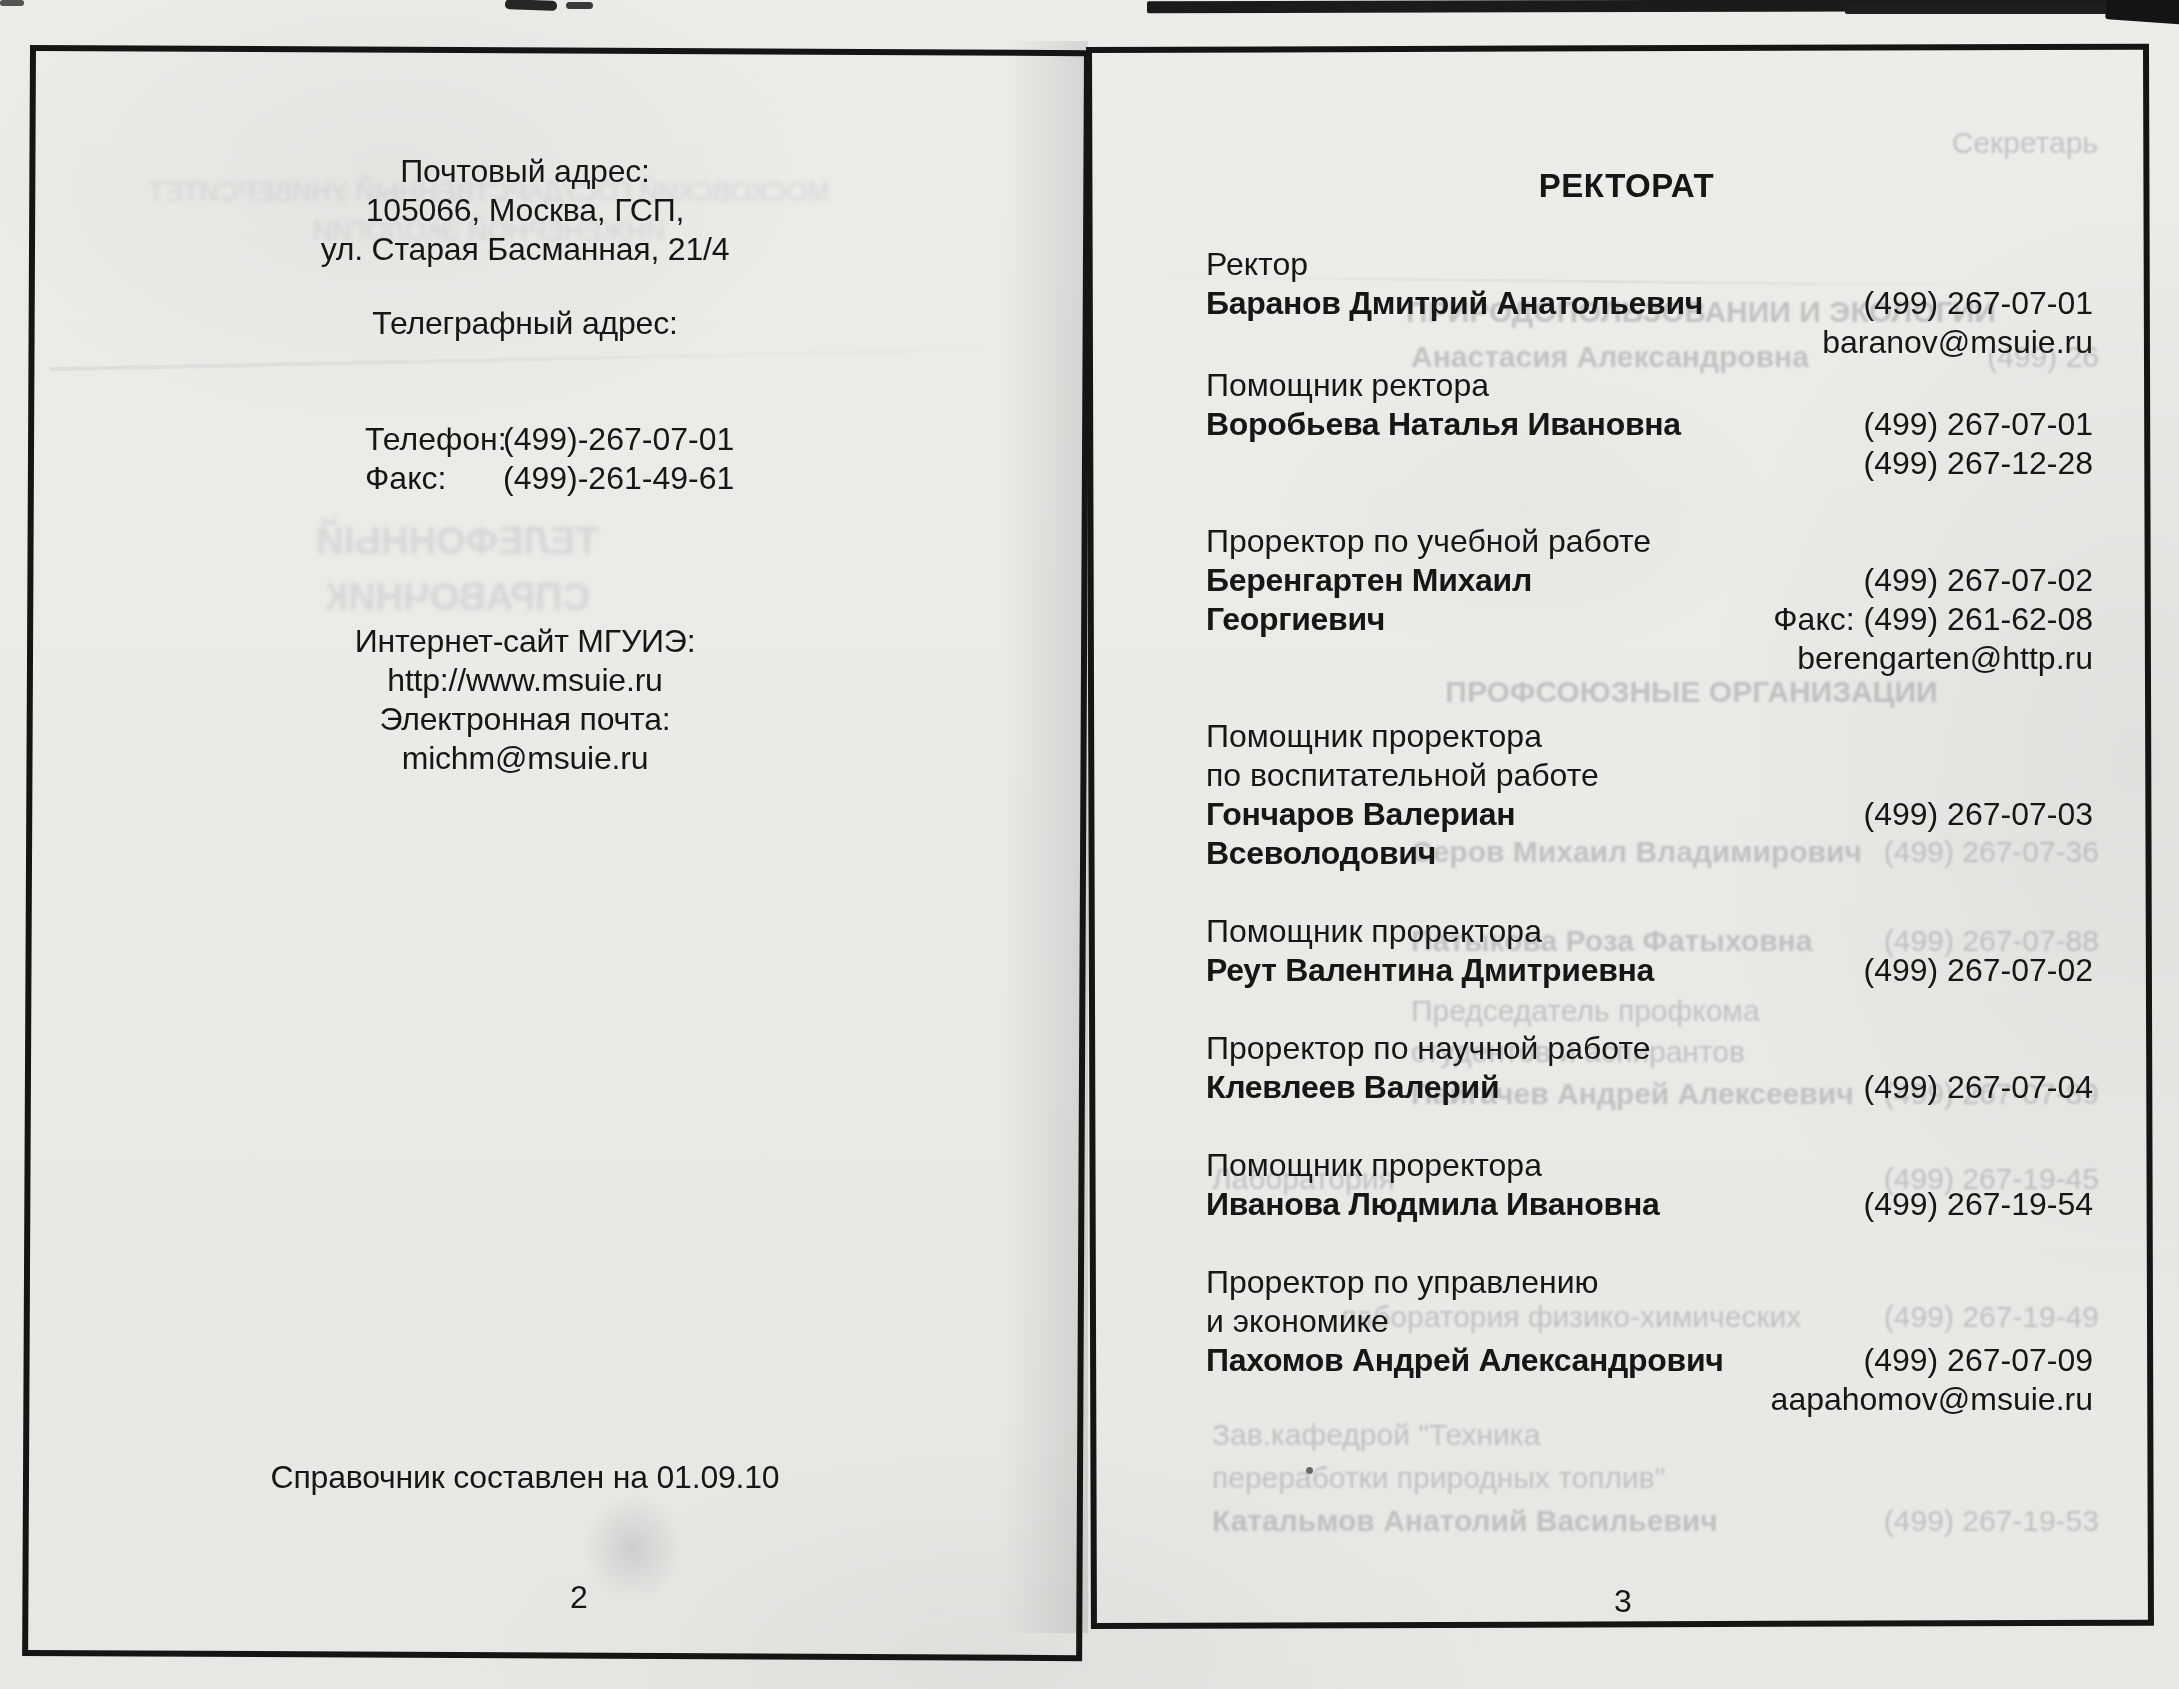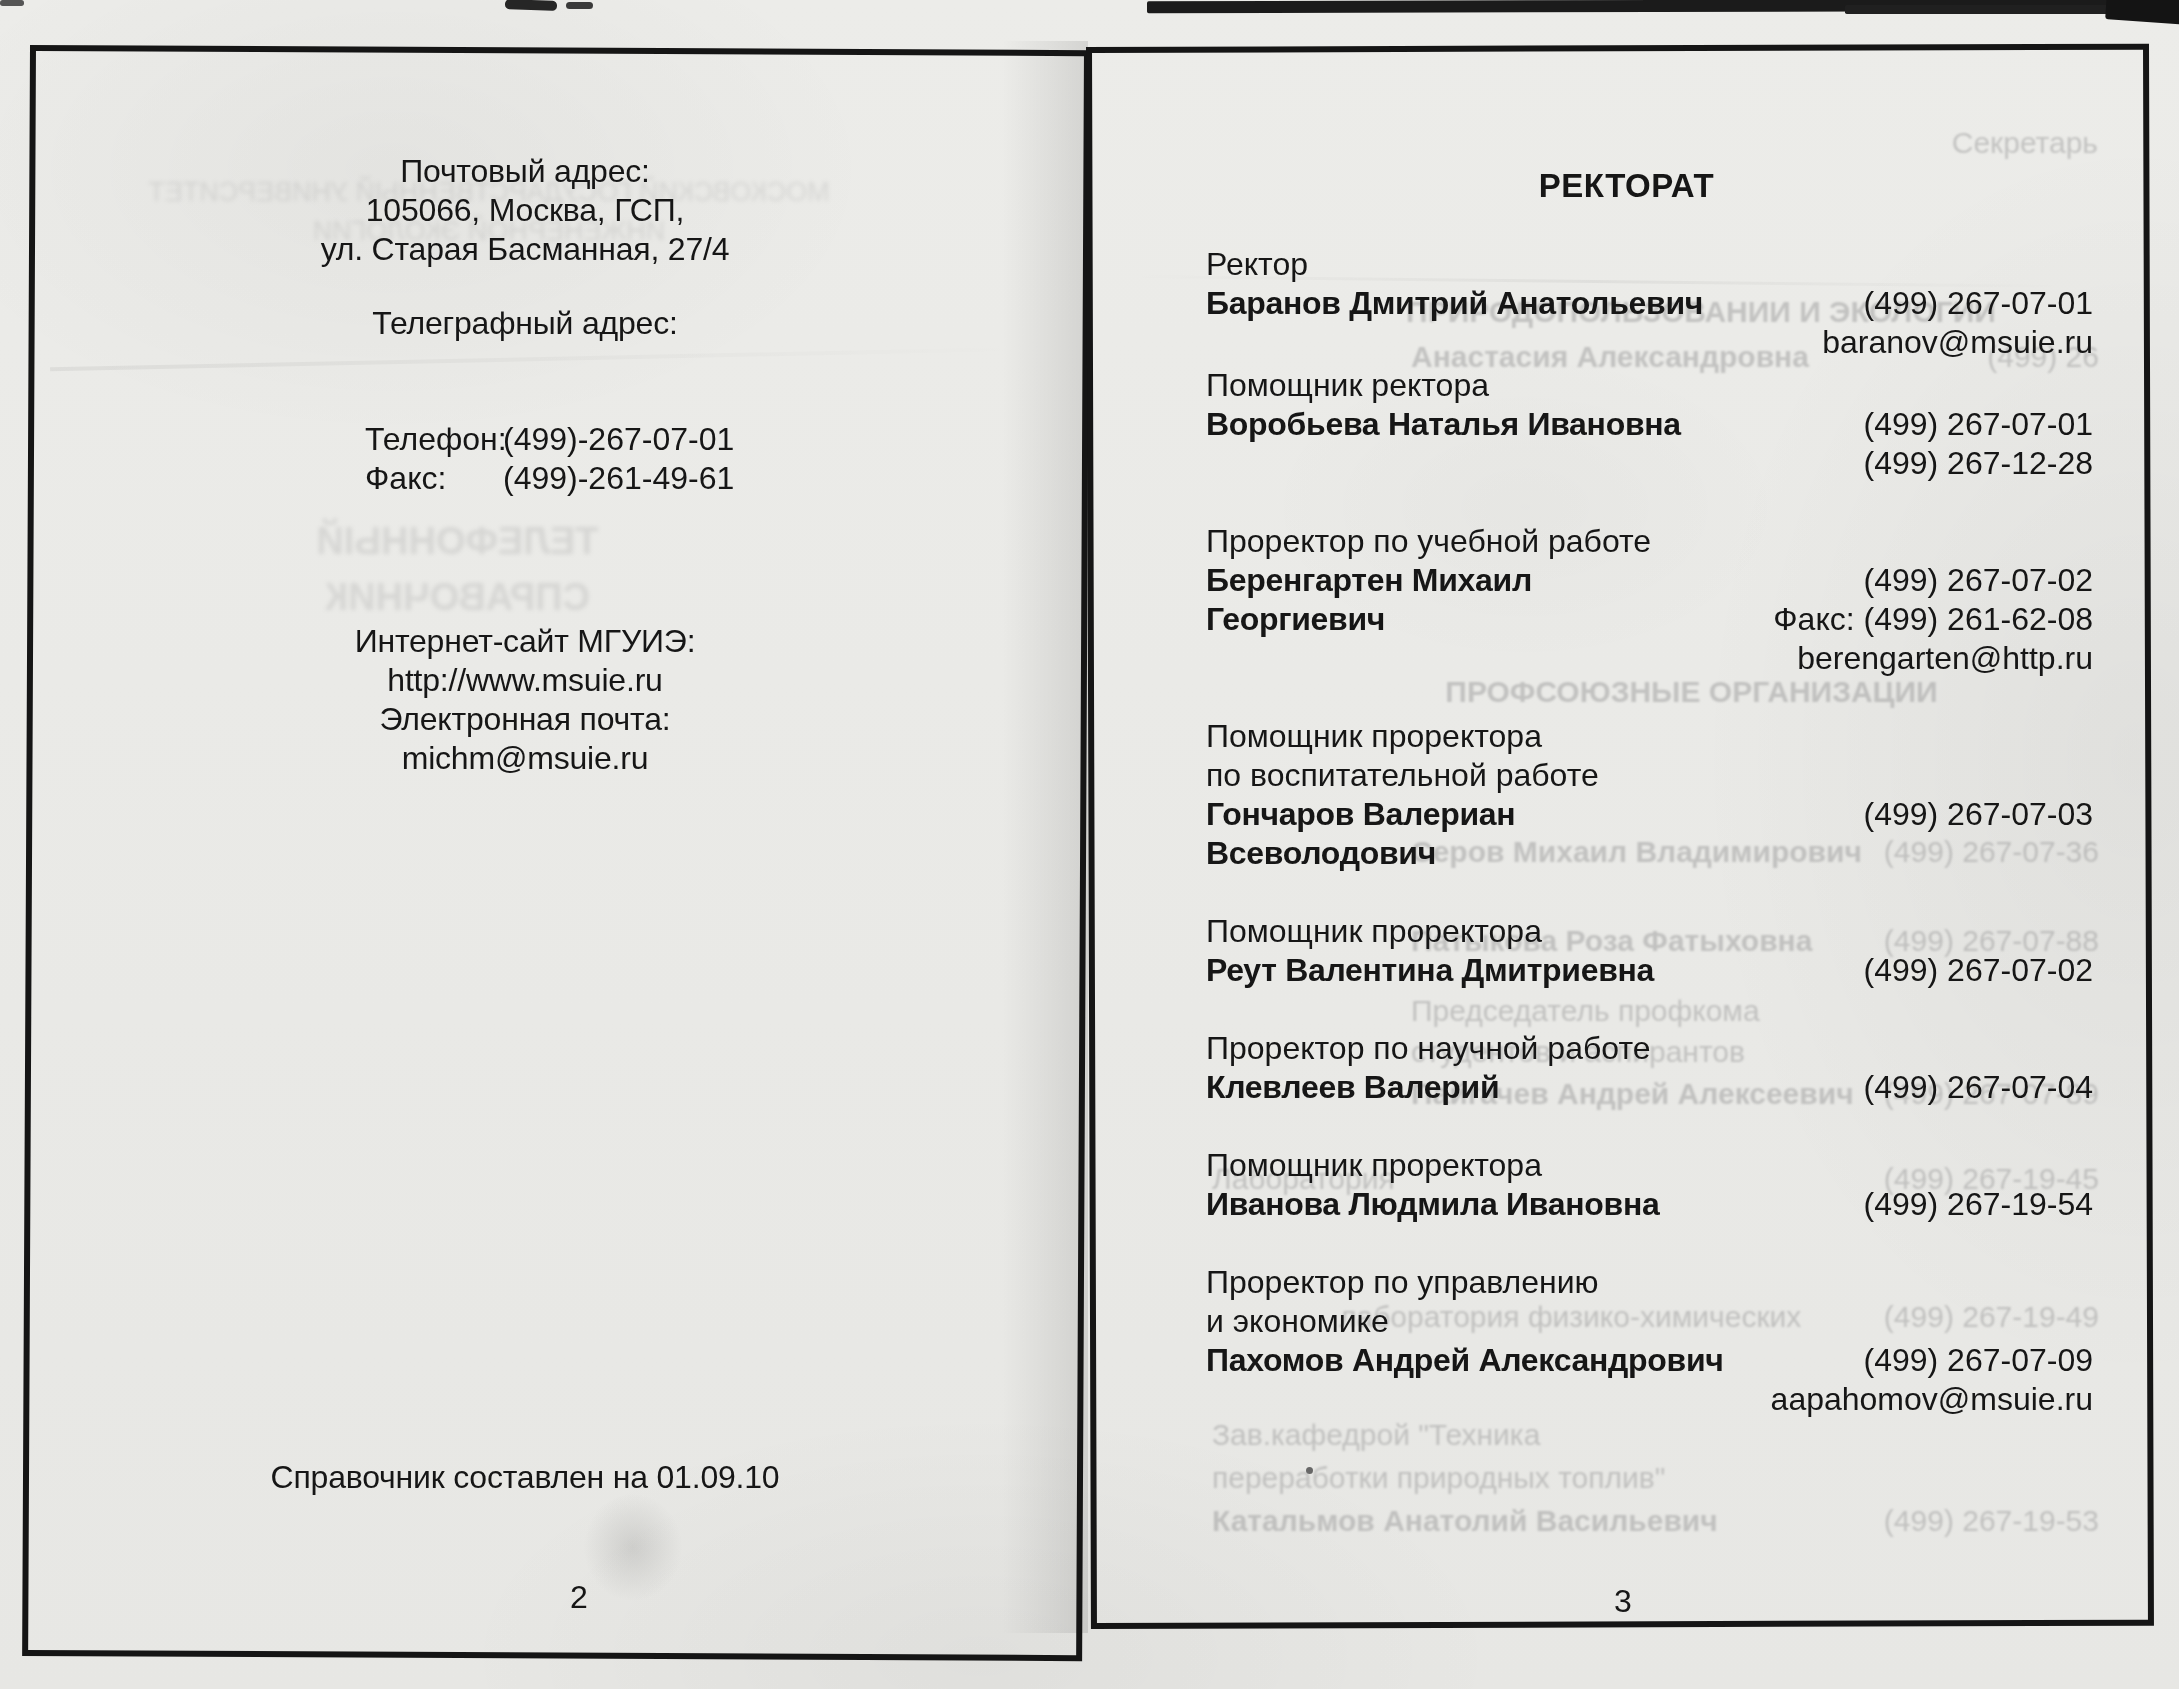--- a/index.html
+++ b/index.html
@@ -108,21 +108,21 @@
     <div class="frame frame-left"></div>
 
     <div class="ghost mir lg0">МОСКОВСКИЙ ГОСУДАРСТВЕННЫЙ УНИВЕРСИТЕТ</div>
     <div class="ghost mir lg1">ИНЖЕНЕРНОЙ ЭКОЛОГИИ</div>
     <div class="ghost mir lg2">ТЕЛЕФОННЫЙ</div>
     <div class="ghost mir lg3">СПРАВОЧНИК</div>
 
     <div class="lp lp-addr1">
       <div>Почтовый адрес:</div>
       <div>105066, Москва, ГСП,</div>
-      <div>ул. Старая Басманная, 27/4</div>
+      <div>ул. Старая Басманная, 21/4</div>
     </div>
 
     <div class="lp lp-addr2">
       <div>Телеграфный адрес:</div>
     </div>
 
     <div class="lp-phone">
       <div class="row">
         <span class="plbl">Телефон:</span>
         <span>(499)-267-07-01</span>

